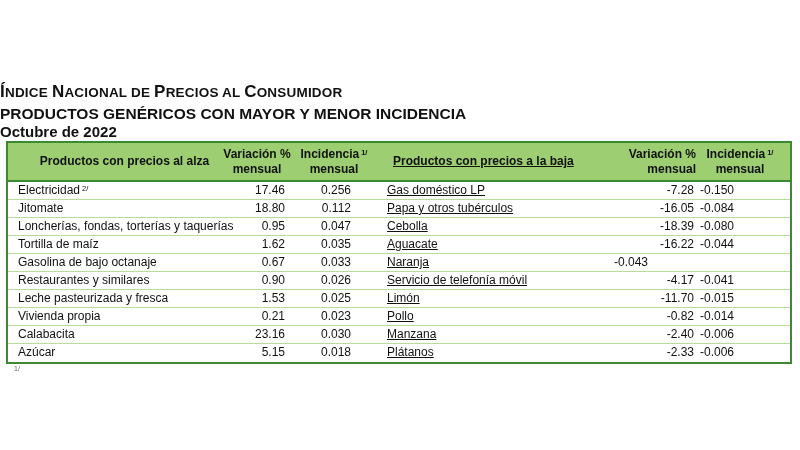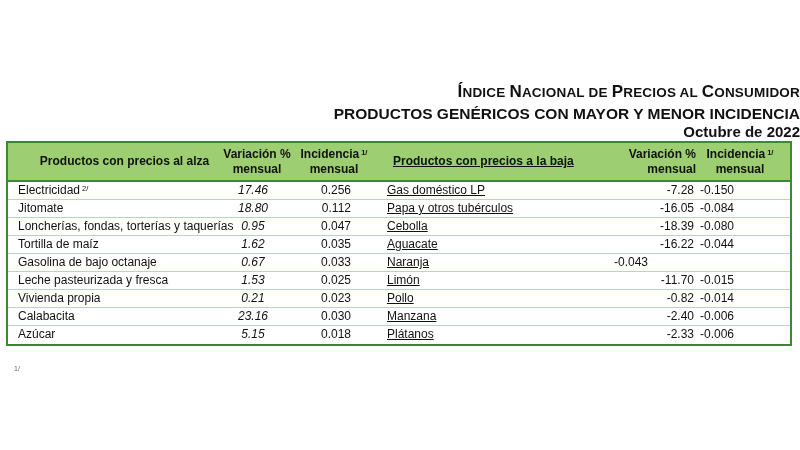--- a/index.html
+++ b/index.html
@@ -1,39 +1,39 @@
 <!DOCTYPE html>
 <html><head>
   <meta charset="utf-8">
   <style>
     html, body { margin:0; padding:0; }
     body { width:800px; height:450px; background:#ffffff; position:relative; overflow:hidden;
       font-family:"Liberation Sans", sans-serif; color:#111; }
-    .titles { position:absolute; left:0; top:82px; width:800px; text-align:right; }
+    .titles { position:absolute; left:0; top:82px; width:800px; text-align:left; }
     .t1 { font-weight:bold; font-size:17px; line-height:20px; letter-spacing:0.2px; }
     .t1 .sc { font-size:13.5px; }
     .t2 { font-weight:bold; font-size:15.5px; line-height:19px; margin-top:1px; }
     .t3 { font-weight:bold; font-size:15px; line-height:17px; }
     .tbl { position:absolute; left:6px; top:141px; width:786px; border:2px solid #3b8a2f; box-sizing:border-box; }
     .hdr { display:flex; height:37px; background:#9dce72; border-bottom:2px solid #3b8a2f; }
     .row { display:flex; height:18px; border-bottom:1px solid #b9dc98; box-sizing:border-box; }
     .row:last-child { border-bottom:none; }
     .c { box-sizing:border-box; font-size:12px; line-height:17px; white-space:nowrap; }
     .hdr .c { font-weight:bold; font-size:12px; line-height:15px; display:flex; flex-direction:column; justify-content:center; }
     .c1 { width:213px; padding-left:10px;align-items:center; }
     .c2 { width:72px; text-align:center; }
     .c3 { width:82px; text-align:center; }
     .c4 { width:239px; padding-left:12px;text-decoration:underline; }
     .c5 { width:86px; text-align:right; padding-right:6px; }
     .c6 { width:80px; text-align:left; padding-right:12px; }
     .hdr .c1 { padding-left:20px; }
     .hdr .c4 { padding-left:18px; }
     .hdr .c5 { text-align:right; padding-right:4px; }
     .hdr .c6 { text-align:center; padding-right:0; }
-    .row .c2 { padding-right:8px;font-style:italic; }
+    .row .c2 { text-align:right; padding-right:8px; }
     .row .c3 { text-align:right; padding-right:24px; }
     sup { font-size:7.5px; vertical-align:top; position:relative; top:-2px; margin-left:2px; }
     .foot { position:absolute; left:14px; top:365px; font-size:7px; color:#666; }
   </style>
 </head>
 <body>
 
 <div class="titles">
   <div class="t1">
     <span>Í</span><span class="sc">NDICE </span><span>N</span><span class="sc">ACIONAL DE </span><span>P</span><span class="sc">RECIOS AL </span><span>C</span><span class="sc">ONSUMIDOR</span>
@@ -101,20 +101,28 @@
         <div class="c c6">-0.044</div>
       </div>
     <div class="row">
         <div class="c c1">Gasolina de bajo octanaje</div>
         <div class="c c2">0.67</div>
         <div class="c c3">0.033</div>
         <div class="c c4">Naranja</div>
         <div class="c c6">-0.043</div>
       </div>
     <div class="row">
+        <div class="c c1">Restaurantes y similares</div>
+        <div class="c c2">0.90</div>
+        <div class="c c3">0.026</div>
+        <div class="c c4">Servicio de telefonía móvil</div>
+        <div class="c c5">-4.17</div>
+        <div class="c c6">-0.041</div>
+      </div>
+    <div class="row">
         <div class="c c1">Leche pasteurizada y fresca</div>
         <div class="c c2">1.53</div>
         <div class="c c3">0.025</div>
         <div class="c c4">Limón</div>
         <div class="c c5">-11.70</div>
         <div class="c c6">-0.015</div>
       </div>
     <div class="row">
         <div class="c c1">Vivienda propia</div>
         <div class="c c2">0.21</div>

